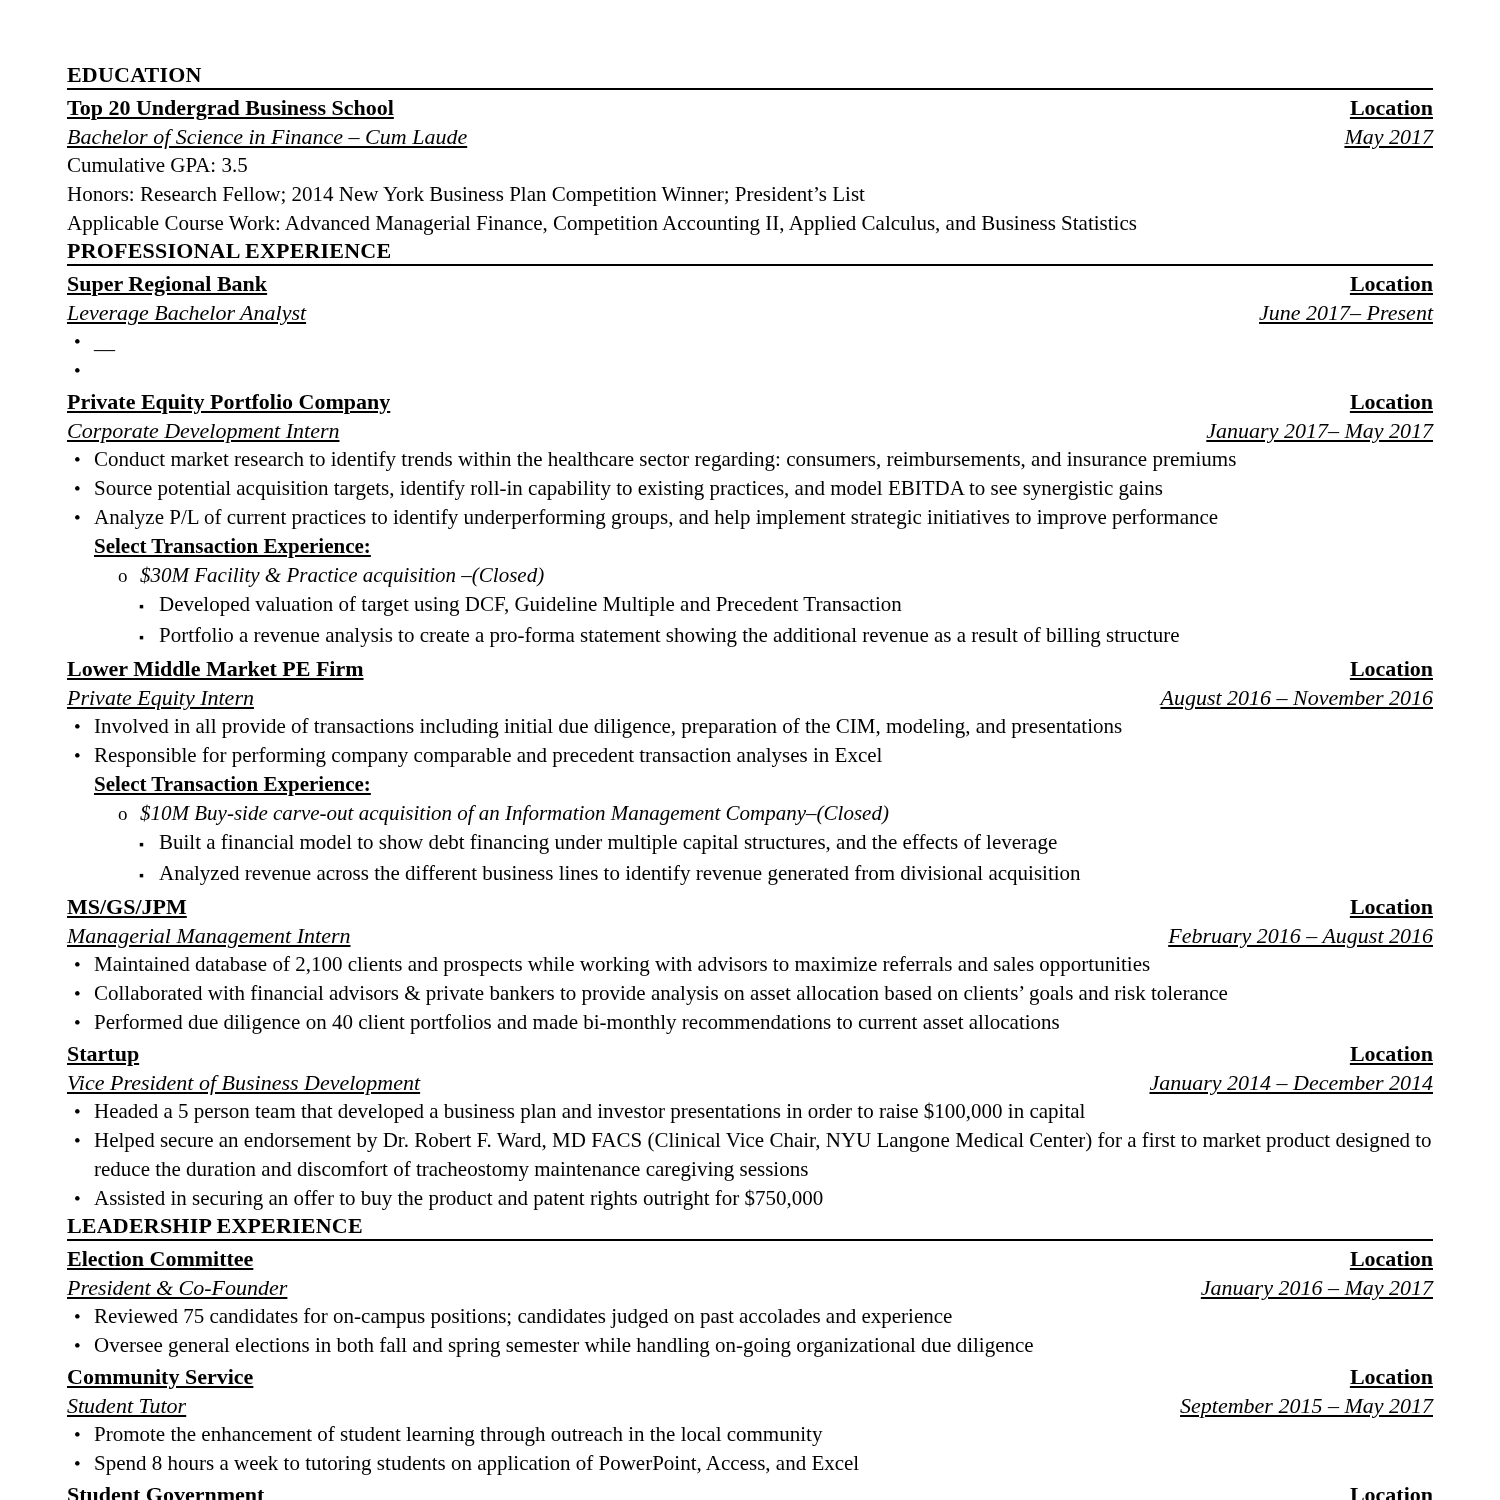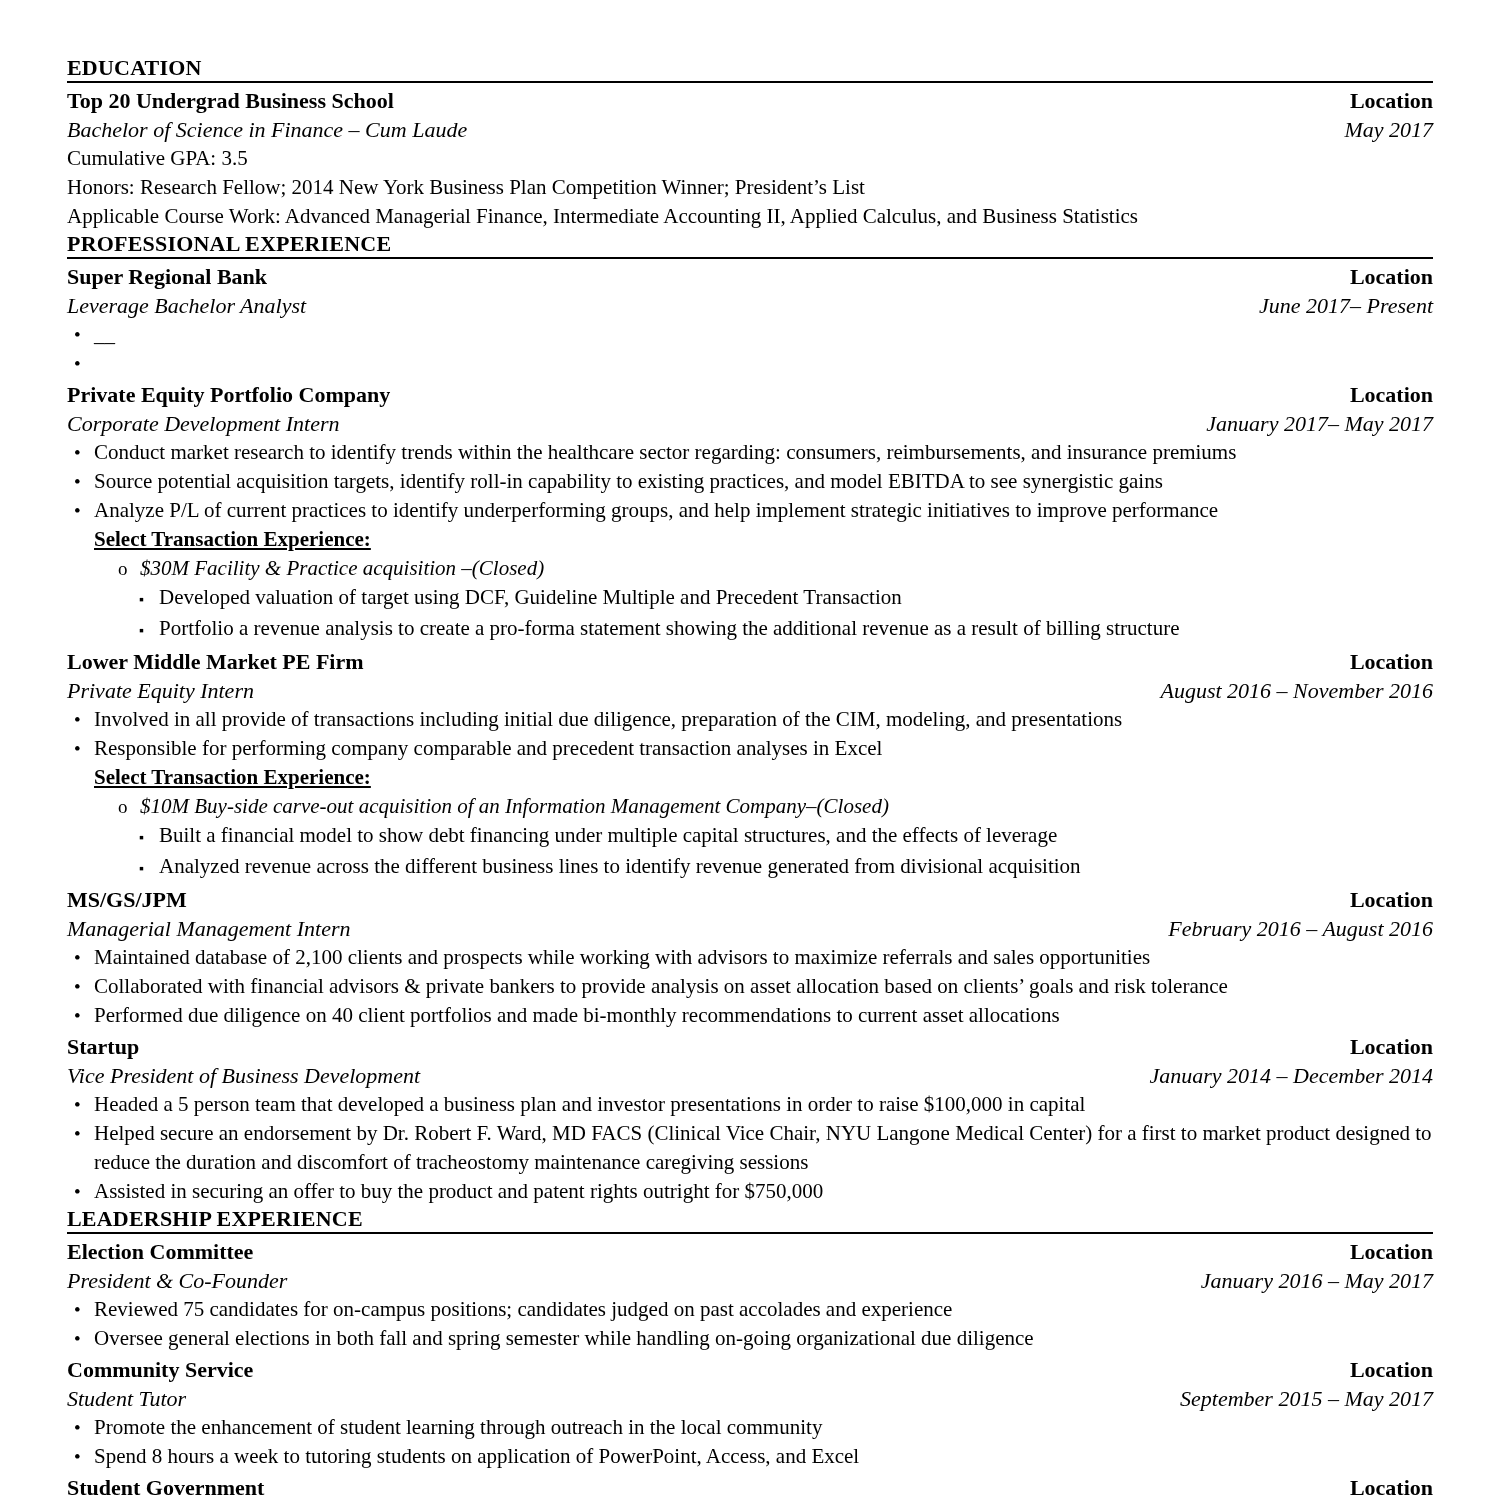--- a/index.html
+++ b/index.html
@@ -18,32 +18,33 @@
     padding: 50px 67px 0 67px;
     overflow: hidden;
   }
   .section { margin: 0; }
   .section-header {
     border-bottom: 2px solid #000;
     padding-bottom: 1px;
     margin-top: 0;
     margin-bottom: 3px;
   }
-  .section:first-child .section-header { margin-top: 5px; }
+  .section:first-child .section-header { margin-top: 12px; }
   .section-heading-text {
     font-weight: bold;
     font-size: 22px;
     line-height: 25px;
     letter-spacing: 0.2px;
   }
   .row {
     display: flex;
     justify-content: space-between;
     align-items: center;
     line-height: 29px;
+    text-decoration: underline;
   }
   .head-row { font-weight: bold; font-size: 22px; }
   .sub-row { font-style: italic; font-size: 22px; }
   .entry { margin-top: 2px; }
   .line {
     font-size: 21px;
     line-height: 29px;
   }
   .text-line .prefix { font-weight: normal; margin-top: 48px; }
   .bullet {
@@ -79,21 +80,21 @@
           <div class="row head-row">
             <span class="org">Top 20 Undergrad Business School</span>
             <span class="loc">Location</span>
           </div>
           <div class="row sub-row">
             <span class="role">Bachelor of Science in Finance – Cum Laude</span>
             <span class="date">May 2017</span>
           </div>
           <div class="line text-line"><span class="rest">Cumulative GPA: 3.5</span></div>
           <div class="line text-line"><span class="prefix">Honors:</span><span class="rest"> Research Fellow; 2014 New York Business Plan Competition Winner; President’s List</span></div>
-          <div class="line text-line"><span class="prefix">Applicable Course Work:</span><span class="rest"> Advanced Managerial Finance, Intermediate Accounting II, Applied Calculus, and Business Statistics</span></div>
+          <div class="line text-line"><span class="prefix">Applicable Course Work:</span><span class="rest"> Advanced Managerial Finance, Competition Accounting II, Applied Calculus, and Business Statistics</span></div>
         </div>
       </div>
       <div class="section">
         <div class="section-header"><span class="section-heading-text">PROFESSIONAL EXPERIENCE</span></div>
         <div class="entry">
           <div class="row head-row">
             <span class="org">Super Regional Bank</span>
             <span class="loc">Location</span>
           </div>
           <div class="row sub-row">

